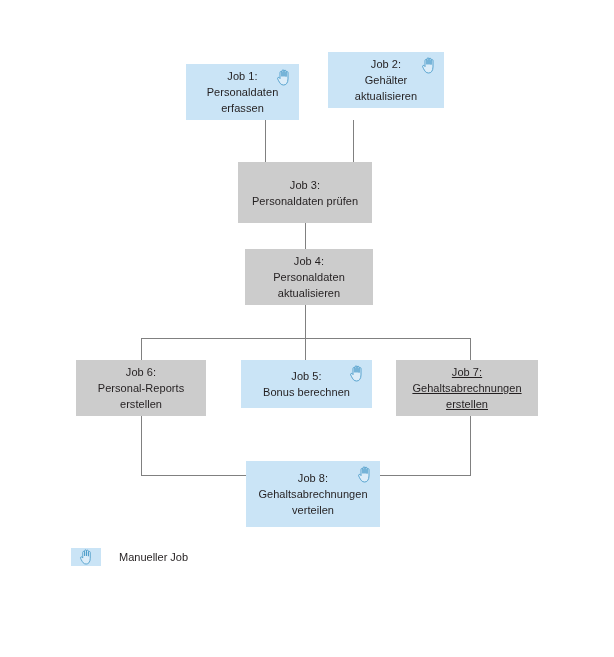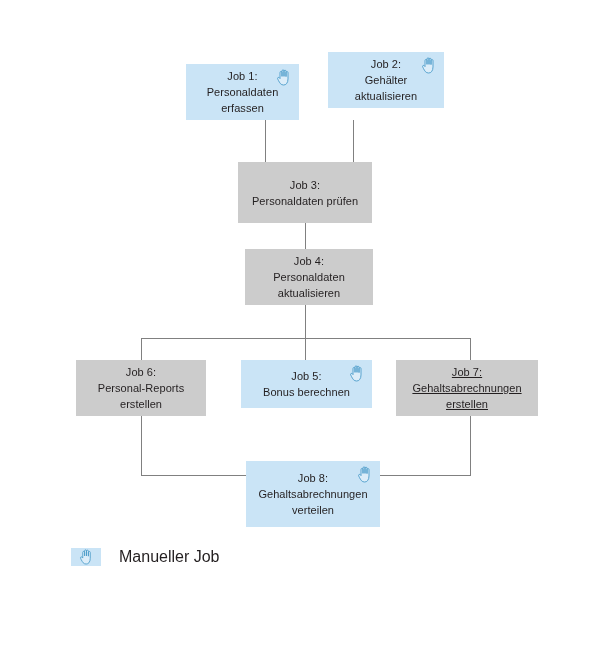--- a/index.html
+++ b/index.html
@@ -90,21 +90,21 @@
   .legend-swatch.manual { background: #cae4f6; }
   .legend-swatch.system { background: #cccccc; }
   .legend-swatch .hand-icon {
     top: 1px;
     right: 7px;
     width: 15px;
     height: 16px;
   }
   .legend-label {
     margin-left: 18px;
-    font-size: 16px;
+    font-size: 11px;
     line-height: 14px;
     color: #231f20;
     white-space: nowrap;
   }
 </style>
 </head>
 <body>
 
 <div id="canvas">
 

